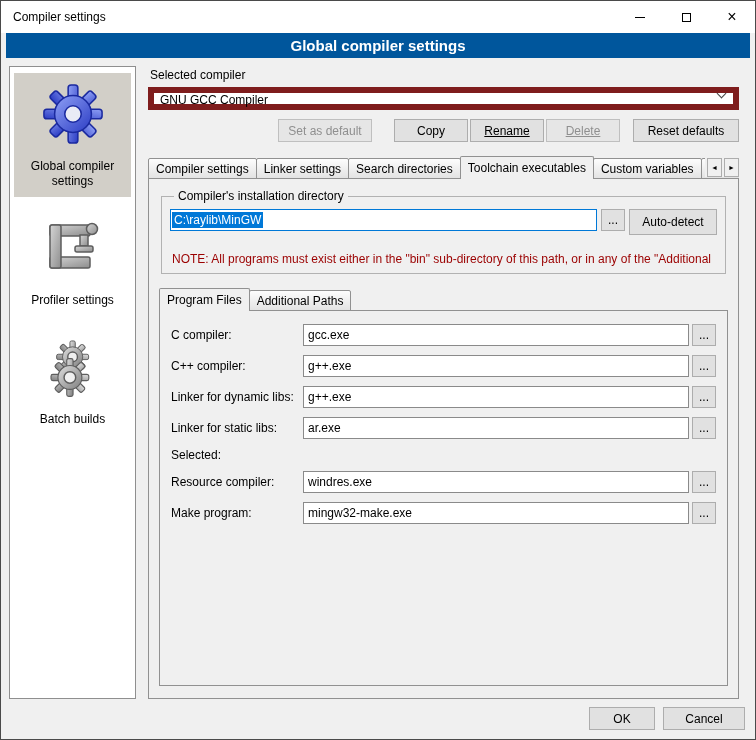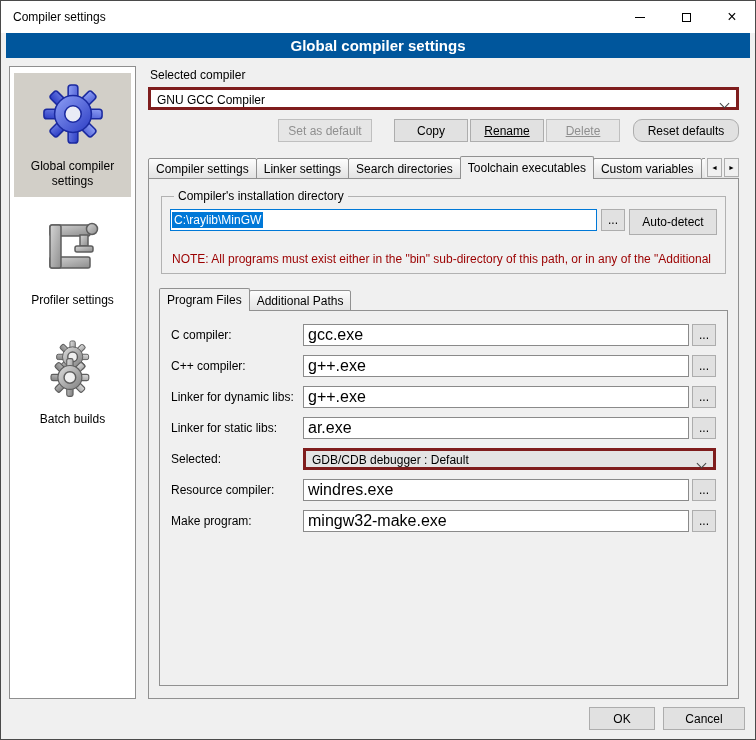--- a/index.html
+++ b/index.html
@@ -30,37 +30,37 @@
     padding:6px 2px; overflow:hidden;
   }
   .sb-item { text-align:center; padding:10px 3px 8px 3px; margin:0 2px 10px 2px; cursor:default; }
   .sb-item.selected { background:#d2cfc8; }
   .sb-icon { display:block; margin:0 auto 14px auto; width:62px; height:62px; }
   .sb-label { display:block; font-size:12px; line-height:15px; }
   .main { flex:1; display:flex; flex-direction:column; min-width:0; padding:0 8px 0 2px; }
   .field-label { margin:2px 0 5px 2px; }
   
   .combo {
-    display:flex; align-items:flex-end; height:23px; background:#fff;
-    border:3px solid #7f1d1d; padding:0 4px 0 6px; cursor:default; min-width:0;
+    display:flex; align-items:flex-start; height:23px; background:#fff;
+    border:6px solid #7f1d1d; padding:0 4px 0 6px; cursor:default; min-width:0;
   }
   .combo-text { flex:1; white-space:nowrap; overflow:hidden; }
   .combo-arrow {
     width:7px; height:7px; border-right:1.5px solid #444; border-bottom:1.5px solid #444;
     transform:rotate(45deg); margin:-3px 4px 0 8px; flex-shrink:0;
   }
   .combo.gray { background:#e4e4e4; }
   
   .btn {
     background:#e1e1e1; border:1px solid #adadad; font-family:"Liberation Sans",sans-serif;
     font-size:12px; height:23px; padding:0 6px; cursor:default; color:#000;
   }
   .btn:disabled { color:#8f8f8f; border-color:#bfbfbf; background:#e6e6e6; }
   .btn-row { display:flex; justify-content:flex-end; margin-top:9px; }
-  .w94{width:94px;} .w74{width:74px;} .w106{width:106px;border-radius:9px;}
+  .w94{width:94px;} .w74{width:74px;} .w106{width:106px;}
   .gap22{margin-left:22px;} .gap2{margin-left:2px;text-decoration:underline;} .gap13{margin-left:13px;}
   
   .tabrow { position:relative; z-index:2; height:23px; display:flex; margin-top:14px; flex-shrink:0; }
   .tabclip { display:flex; align-items:flex-end; overflow:hidden; flex:1; height:23px; padding-right:30px; }
   .tab {
     flex-shrink:0; white-space:nowrap; height:21px; padding:0 7px; line-height:20px;
     background:linear-gradient(#fdfdfd,#e3e3e3); border:1px solid #919191; cursor:default;
     border-radius:2px 2px 0 0;
   }
   .tab + .tab { margin-left:-1px; }
@@ -91,21 +91,21 @@
   .subpanel {
     border:1px solid #919191; background:#f0f0f0; flex:1; margin-top:-1px;
     position:relative; z-index:1; padding:13px 11px 8px 11px; min-height:0; overflow:hidden;
   }
   .subtabs { margin-top:14px; }
   .frow { display:flex; align-items:center; margin-bottom:9px; }
   .frow.gap-top { margin-top:7px; }
   .flabel { width:132px; flex-shrink:0; }
   .fin {
     flex:1; height:22px; border:1px solid #8a8a8a; background:#fff;
-    padding:0 4px; font-family:"Liberation Sans",sans-serif; font-size:16px; min-width:0;
+    padding:0 4px; font-family:"Liberation Sans",sans-serif; font-size:12px; min-width:0;
   }
   .frow .browse { margin-left:3px; }
   .frow .combo { flex:1; height:22px; }
   
   .footer { flex-shrink:0; display:flex; justify-content:flex-end; gap:8px; padding:8px 10px 9px 10px; }
   .ok { width:66px; } .cancel { width:82px; }
 </style>
 </head>
 <body>
 
@@ -270,24 +270,20 @@
           <input class="fin" type="text" value="g++.exe" style="">
           <button class="btn browse">...</button>
         </div>
         <div class="frow">
           <span class="flabel">Linker for static libs:</span>
           <input class="fin" type="text" value="ar.exe" style="">
           <button class="btn browse">...</button>
         </div>
         <div class="frow">
           <span class="flabel">Selected:</span>
-          <div class="combo gray">
-            <span class="combo-text">GDB/CDB debugger : Default</span>
-            <span class="combo-arrow"></span>
-          </div>
         </div>
         <div class="frow gap-top">
           <span class="flabel">Resource compiler:</span>
           <input class="fin" type="text" value="windres.exe" style="">
           <button class="btn browse">...</button>
         </div>
         <div class="frow">
           <span class="flabel">Make program:</span>
           <input class="fin" type="text" value="mingw32-make.exe" style="">
           <button class="btn browse">...</button>

